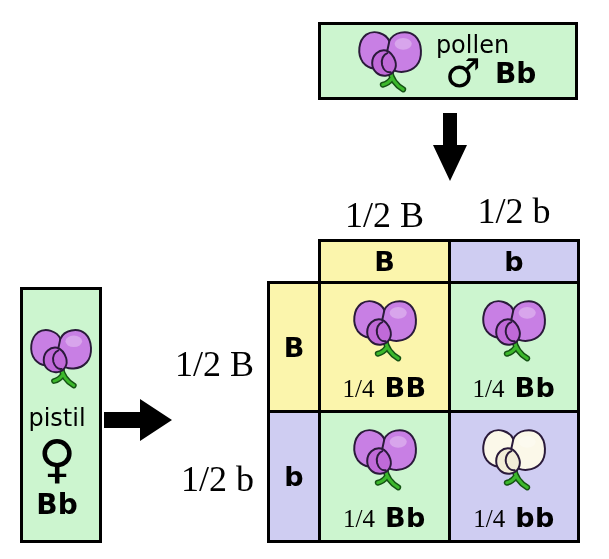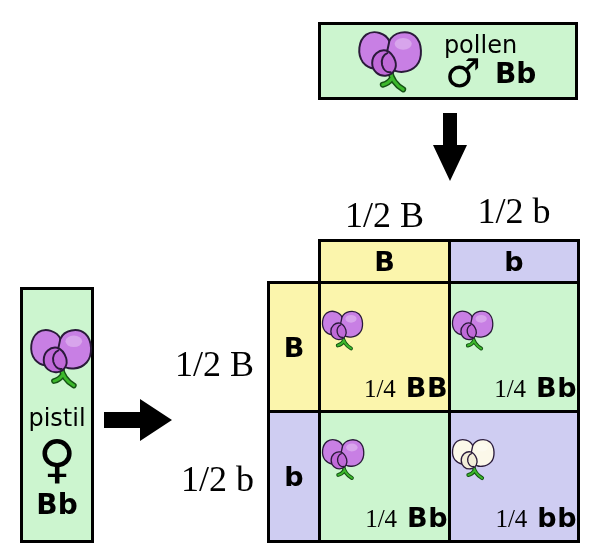--- a/index.html
+++ b/index.html
@@ -5,24 +5,24 @@
   html,body { margin:0; padding:0; background:#ffffff; }
   #canvas {
     position:relative; width:609px; height:559px; background:#ffffff;
     font-family:"DejaVu Sans", sans-serif; color:#000; overflow:hidden;
   }
   .abs { position:absolute; box-sizing:border-box; }
 
   
   .parent-box { background:#ccf5cf; border:3px solid #000; }
   #pollen-box { left:318px; top:22px; width:260px; height:78px; }
-  #pistil-box { left:20px;  top:287px; width:74px; height:256px; }
+  #pistil-box { left:20px;  top:287px; width:82px; height:256px; }
 
   
-  .gridcell { border:3px solid #000; display:flex; flex-direction:row; }
+  .gridcell { border:3px solid #000; display:flex; flex-direction:column; align-items:center; }
   .bg-yellow   { background:#fbf5ac; }
   .bg-lavender { background:#cfcdf2; }
   .bg-green    { background:#ccf5cf; }
   .allele-hdr { justify-content:center; flex-direction:row; align-items:center;
                 font-weight:bold; font-size:27px; line-height:1; }
 
   #col-hdr-B { left:318px; top:239px; width:133px; height:45px; }
   #col-hdr-b { left:448px; top:239px; width:132px; height:45px; }
   #row-hdr-B { left:267px; top:281px; width:54px;  height:132px; }
   #row-hdr-b { left:267px; top:410px; width:54px;  height:133px; }
@@ -38,21 +38,21 @@
 
   
   .gamete-label { font-family:"Liberation Serif", serif; font-size:36px; line-height:1; white-space:nowrap; }
   #col-gam-0 { left:318px; top:197px; width:133px; text-align:center; }
   #col-gam-1 { left:448px; top:193px; width:132px; text-align:center; }
   #row-gam-0 { left:156px; top:346px; width:98px; text-align:right; }
   #row-gam-1 { left:156px; top:461px; width:98px; text-align:right; }
 
   
   #pollen-flower { left:36px; top:3px; }
-  #pollen-label  { left:99px; top:7px; width:100px; text-align:center; font-size:24px; line-height:1.1;padding-left:21px; }
+  #pollen-label  { left:91px; top:7px; width:100px; text-align:center; font-size:24px; line-height:1.1;padding-left:21px; }
   #male-symbol   { left:124px; top:28px; font-size:40px; line-height:1; }
   #pollen-geno   { left:174px; top:35px; font-size:28px; font-weight:bold; line-height:1; }
 
   
   #pistil-flower { left:3px; top:36px; width:68px; text-align:center; }
   #pistil-label  { left:0; top:115px; width:68px; text-align:center; font-size:24px; line-height:1.1; }
   #female-symbol { left:0; top:143px; width:68px; text-align:center; font-size:52px; line-height:1; }
   #pistil-geno   { left:0; top:201px; width:68px; text-align:center; font-size:28px; font-weight:bold; line-height:1; }
 
   

